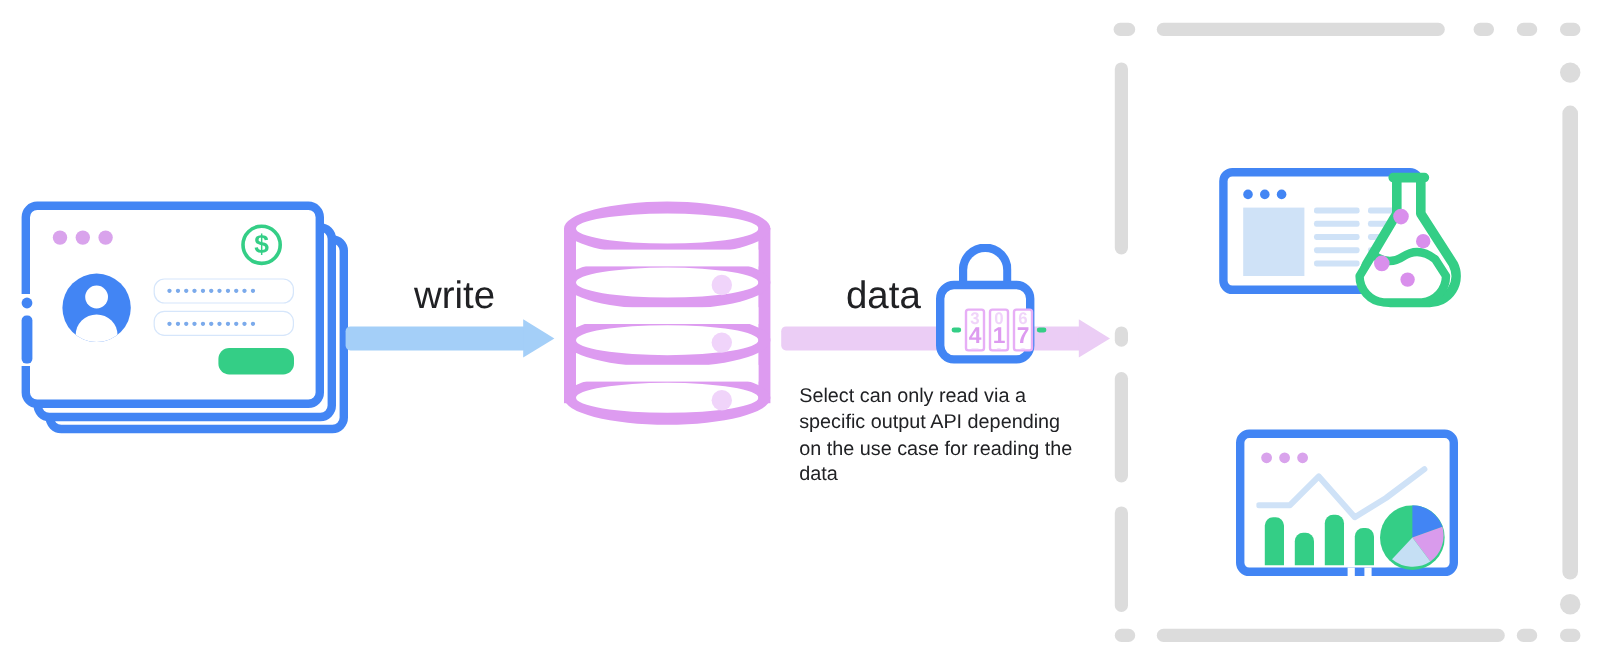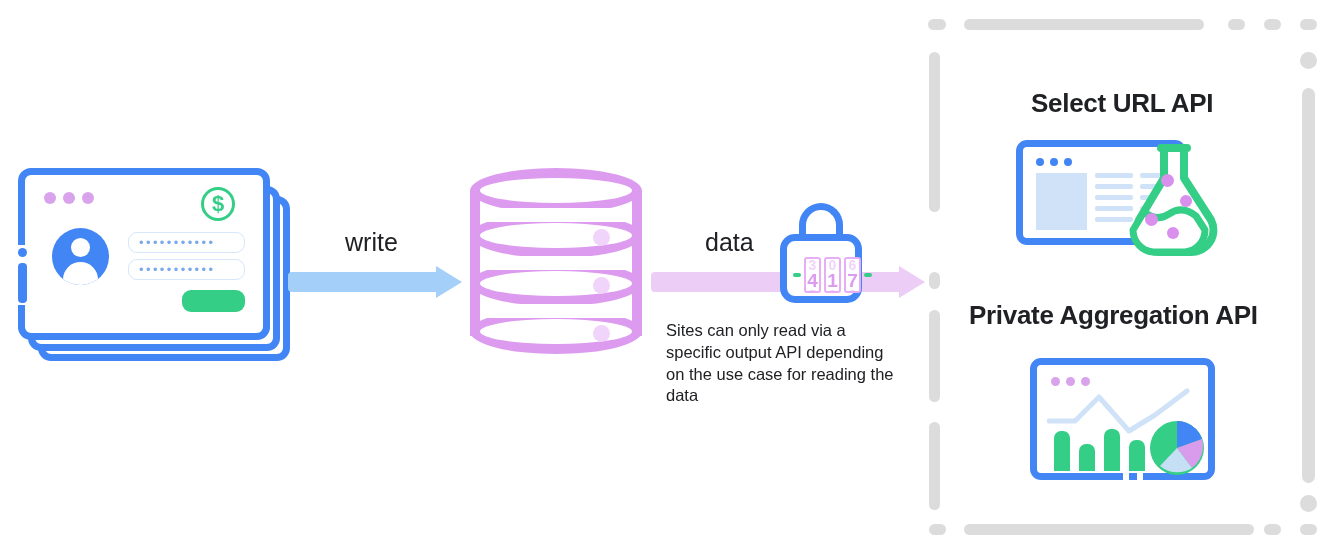--- a/index.html
+++ b/index.html
@@ -36,21 +36,21 @@
     font-size: 26px;
     left: 1031px;
     top: 88px;
   }
   .title-private {
     font-size: 26px;
     left: 969px;
     top: 300px;
   }
   .arrow-label {
-    font-size: 25px;
+    font-size: 32px;
     color: #202124;
     white-space: nowrap;
   }
   .caption {
     font-size: 16.5px;
     color: #202124;
     line-height: 1.32;
   }
 
   
@@ -271,21 +271,21 @@
     <div class="abs cyl-dot" style="left:123px; top:61px;"></div>
     <div class="abs cyl-dot" style="left:123px; top:109px;"></div>
     <div class="abs cyl-dot" style="left:123px; top:157px;"></div>
   </div>
 
   <div class="abs arrow-label" style="left:705px; top:228px;">data</div>
 
   <div class="abs arrow-shaft" style="left:651px; top:272px; width:252px; height:20px; background:#EBCDF5;"></div>
   <div class="abs arrow-head" style="left:899px; top:266px; border-width:16px 0 16px 26px; border-color:transparent transparent transparent #EBCDF5;"></div>
 
-  <div class="abs caption" style="left:666px; top:320px; width:235px;">Sites can only read via a specific output API depending on the use case for reading the data</div>
+  <div class="abs caption" style="left:666px; top:320px; width:235px;">Select can only read via a specific output API depending on the use case for reading the data</div>
 
   <div class="abs" style="left:780px; top:203px; width:82px; height:100px;">
     <div class="abs lock-shackle" style="left:19px; top:0px; width:44px; height:44px;"></div>
     <div class="abs lock-body" style="left:0px; top:31px; width:82px; height:69px;">
       <div class="abs" style="left:6px; top:16px; display:flex; align-items:center; gap:3px;">
         <div class="dash-green"></div>
         <div class="dial" style="height:36px;">
           <span class="dial-dim">3</span>
           <span class="dial-main">4</span>
           <span class="dial-dim">5</span>
@@ -319,21 +319,20 @@
 
   <div class="frame-dash" style="left:1300px; top:52px;  width:17px; height:17px;"></div>
   <div class="frame-dash" style="left:1300px; top:45px;  width:17px; height:0px;"></div>
   <div class="frame-dash" style="left:1302px; top:88px;  width:13px; height:395px;"></div>
   <div class="frame-dash" style="left:1300px; top:495px; width:17px; height:17px;"></div>
   <div class="frame-dash" style="left:1300px; top:524px; width:17px; height:11px;"></div>
 
   <div class="frame-dash" style="left:964px;  top:524px; width:290px; height:11px;"></div>
   <div class="frame-dash" style="left:1264px; top:524px; width:17px;  height:11px;"></div>
 
-  <div class="abs heading title-select">Select URL API</div>
 
   <div class="abs" style="left:1016px; top:140px; width:215px; height:120px;">
     <div class="abs win" style="left:0px; top:0px; width:170px; height:105px;">
       <div class="abs win-dot-blue" style="left:13px; top:11px;"></div>
       <div class="abs win-dot-blue" style="left:27px; top:11px;"></div>
       <div class="abs win-dot-blue" style="left:41px; top:11px;"></div>
 
       <div class="abs img-block" style="left:13px; top:26px; width:51px; height:57px;"></div>
 
       <div class="abs text-line" style="left:72px; top:26px; width:38px;"></div>
@@ -357,21 +356,20 @@
         <path d="M48 8 h26 M51 8 v30 L26 80 a22 22 0 0 0 20 32 h32 a22 22 0 0 0 20 -32 L71 38 V8" fill="#ffffff" stroke="#34CE86" stroke-width="8" stroke-linecap="round" stroke-linejoin="round"></path>
         <path d="M31 72 q13 10 25 2 q13 -9 27 2 l9 14 a22 22 0 0 1 -20 22 h-32 a22 22 0 0 1 -20 -22 z" fill="#ffffff" stroke="#34CE86" stroke-width="7" stroke-linejoin="round"></path>
       </svg>
       <div class="flask-dotp" style="left:48px; top:34px; width:13px; height:13px;"></div>
       <div class="flask-dotp" style="left:67px; top:55px; width:12px; height:12px;"></div>
       <div class="flask-dotp" style="left:32px; top:73px; width:13px; height:13px;"></div>
       <div class="flask-dotp" style="left:54px; top:87px; width:12px; height:12px;"></div>
     </div>
   </div>
 
-  <div class="abs heading title-private">Private Aggregation API</div>
 
   <div class="abs win" style="left:1030px; top:358px; width:185px; height:122px;">
     <div class="abs win-dot-purple" style="left:14px; top:12px;"></div>
     <div class="abs win-dot-purple" style="left:29px; top:12px;"></div>
     <div class="abs win-dot-purple" style="left:44px; top:12px;"></div>
 
     <div class="abs" style="left:10px; top:22px; width:160px; height:50px;">
       <svg width="160" height="50" viewBox="0 0 160 50">
         <polyline points="2,34 28,34 52,10 82,44 108,28 140,4" fill="none" stroke="#CFE2F7" stroke-width="5" stroke-linecap="round" stroke-linejoin="round"></polyline>
       </svg>

